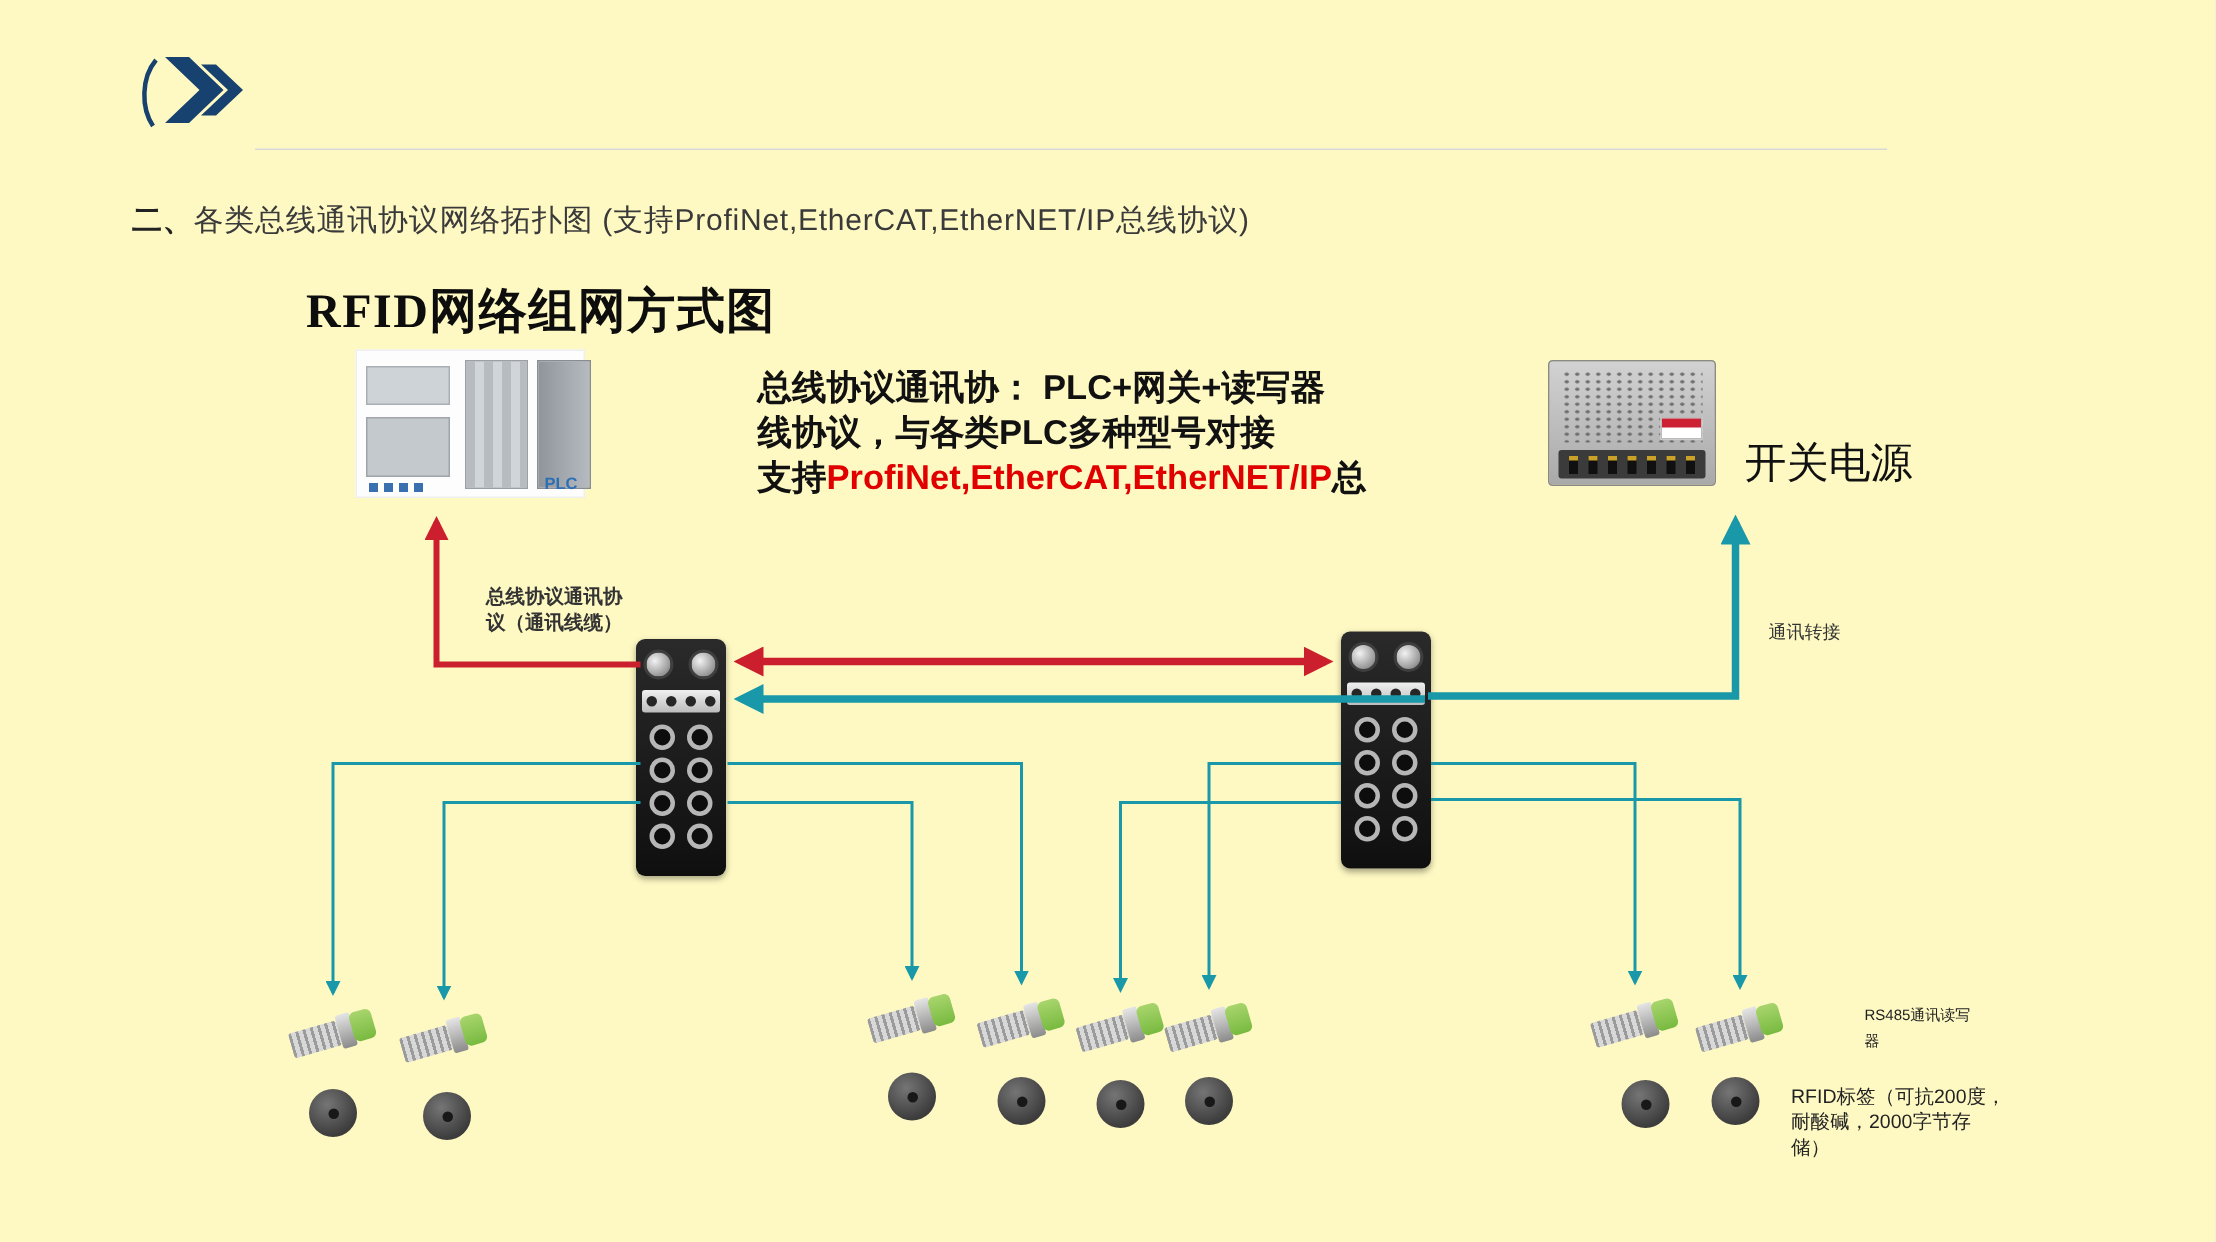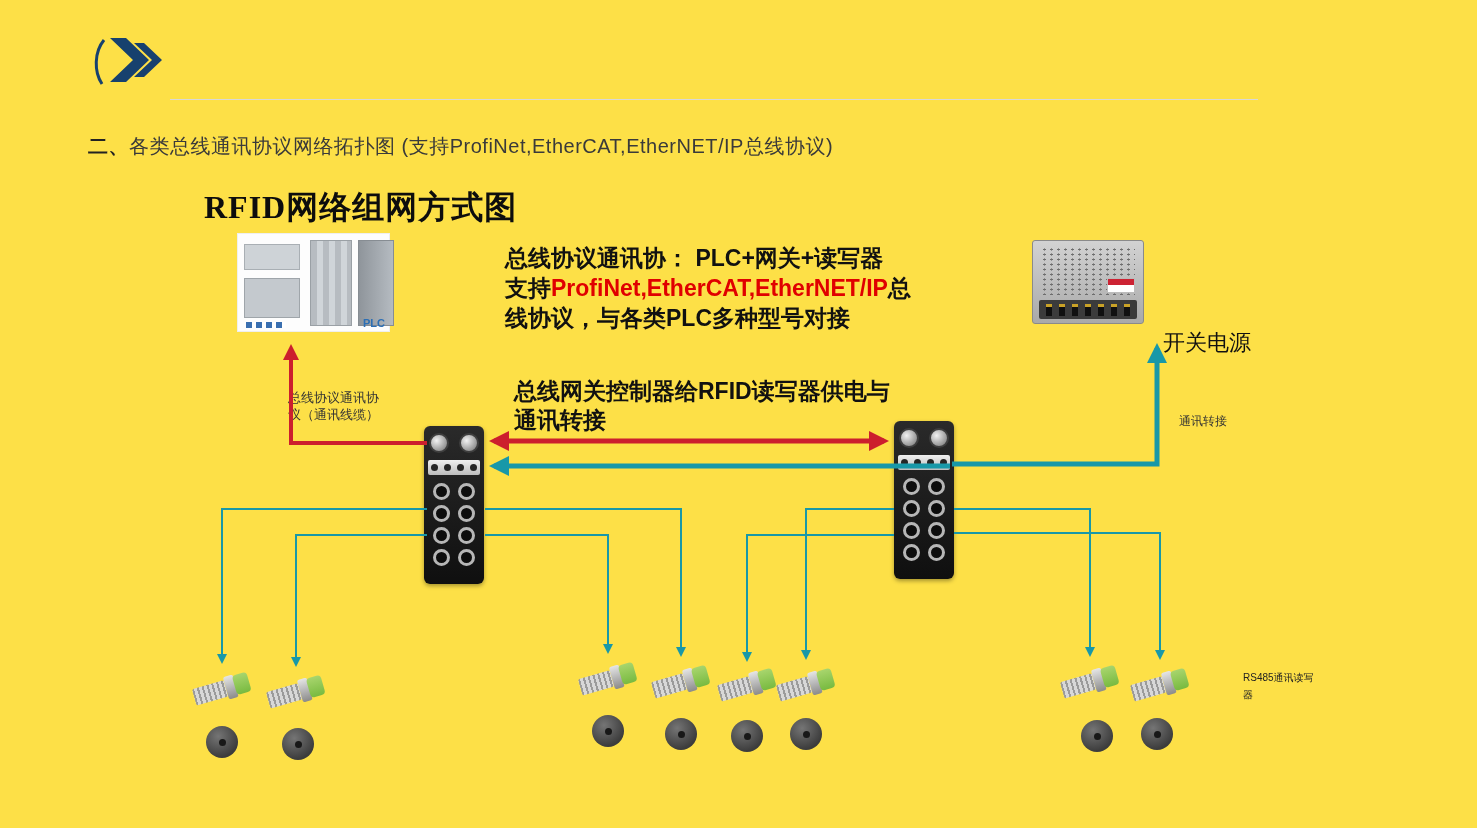--- a/index.html
+++ b/index.html
@@ -4,37 +4,37 @@
 <style>
   :root{
     --red-arrow:#cc1f2d;
     --teal-arrow:#1898a8;
     --logo-blue:#17416e;
     --plc-text:#2c6fb5;
     --highlight-red:#e00000;
   }
   *{box-sizing:border-box;margin:0;padding:0;}
   body{background:#f2f2f2;font-family:"Liberation Sans","DejaVu Sans",sans-serif;}
-  .page{position:relative;width:1477px;height:828px;background:#fde047;outline:1px solid #dedede;overflow:hidden;}
+  .page{position:relative;width:1477px;height:828px;background:#fef9c3;outline:1px solid #dedede;overflow:hidden;}
   .abs{position:absolute;}
   .pre{white-space:pre-line;}
 
   
   .logo{left:92px;top:28px;width:78px;height:64px;}
   .header-rule{left:170px;top:99px;width:1088px;height:1px;background:#d8d8d8;}
   .heading{left:88px;top:133px;font-size:20px;color:#3a3a3a;letter-spacing:.5px;}
   .heading .hp{font-weight:bold;color:#222;}
 
   
   .diagram-title{left:204px;top:186px;font-size:32px;font-weight:bold;color:#0d0d0d;letter-spacing:1px;font-family:Liberation Serif, serif;}
   .app-text{left:505px;top:243px;font-size:23px;line-height:30px;color:#111;font-weight:bold;}
   .app-text .red{color:var(--highlight-red);}
   .gateway-text{left:514px;top:377px;width:380px;font-size:23px;line-height:29px;font-weight:bold;color:#111;}
-  .psu-label{left:1163px;top:290px;font-size:22px;color:#111;margin-top:38px;}
-  .bus-label{left:288px;top:389px;font-size:13px;line-height:17px;color:#333;}
+  .psu-label{left:1163px;top:290px;font-size:28px;color:#111;}
+  .bus-label{left:324px;top:389px;font-size:13px;line-height:17px;color:#333;font-weight:bold;}
   .cable-label{left:1179px;top:413px;font-size:12px;color:#333;}
   .rs485-label{left:1243px;top:669px;font-size:10px;line-height:17px;color:#222;}
   .tag-label{left:1194px;top:722px;font-size:13px;line-height:17px;color:#222;}
 
   
   .plc{left:237px;top:233px;width:153px;height:99px;background:#fdfdfd;border:1px solid #efefef;}
   .plc-mod-a{position:absolute;left:6px;top:10px;width:56px;height:26px;background:#ced3d7;border:1px solid #a9afb4;}
   .plc-mod-b{position:absolute;left:6px;top:44px;width:56px;height:40px;background:#c4c9ce;border:1px solid #9fa5aa;}
   .plc-leds{position:absolute;left:8px;top:88px;width:40px;height:6px;background:repeating-linear-gradient(90deg,#3a6fb0 0 6px,#fff 6px 10px);}
   .plc-rack{position:absolute;left:72px;top:6px;width:42px;height:86px;background:repeating-linear-gradient(90deg,#b7bcc1 0 6px,#d0d5d9 6px 12px);border:1px solid #9aa0a5;}
@@ -100,22 +100,22 @@
     <div class="plc-mod-a"></div>
     <div class="plc-mod-b"></div>
     <div class="plc-leds"></div>
     <div class="plc-rack"></div>
     <div class="plc-tower"></div>
     <div class="plc-name">PLC</div>
   </div>
 
   <div class="abs app-text">
     <div>总线协议通讯协：  PLC+网关+读写器</div>
+    <div>线协议，与各类PLC多种型号对接</div>
     <div><span>支持</span><span class="red">ProfiNet,EtherCAT,EtherNET/IP</span><span>总</span></div>
-    <div>线协议，与各类PLC多种型号对接</div>
   </div>
 
   <div class="abs psu">
     <div class="psu-vents"></div>
     <div class="psu-sticker">
         <i></i>
       </div>
     <div class="psu-terminals">
         <i></i>
         <i></i>
@@ -123,22 +123,20 @@
         <i></i>
         <i></i>
         <i></i>
         <i></i>
       </div>
   </div>
   <div class="abs psu-label">开关电源</div>
 
   <div class="abs bus-label pre">总线协议通讯协
 议（通讯线缆）</div>
-  <div class="abs gateway-text pre">总线网关控制器给RFID读写器供电与
-通讯转接</div>
   <div class="abs cable-label">通讯转接</div>
 
   <div class="abs gateway" style="left:424px;top:426px;">
     <div class="gw-connectors">
       <div class="gw-connector"></div>
       <div class="gw-connector"></div>
     </div>
     <div class="gw-band">
         <i></i>
         <i></i>
@@ -254,14 +252,17 @@
   <div class="tag" style="left:282px;top:728px;"></div>
   <div class="tag" style="left:592px;top:715px;"></div>
   <div class="tag" style="left:665px;top:718px;"></div>
   <div class="tag" style="left:731px;top:720px;"></div>
   <div class="tag" style="left:790px;top:718px;"></div>
   <div class="tag" style="left:1081px;top:720px;"></div>
   <div class="tag" style="left:1141px;top:718px;"></div>
 
   <div class="abs rs485-label pre">RS485通讯读写
 器</div>
+  <div class="abs tag-label pre">RFID标签（可抗200度，
+耐酸碱，2000字节存
+储）</div>
 
 </div>
 
 </body></html>

